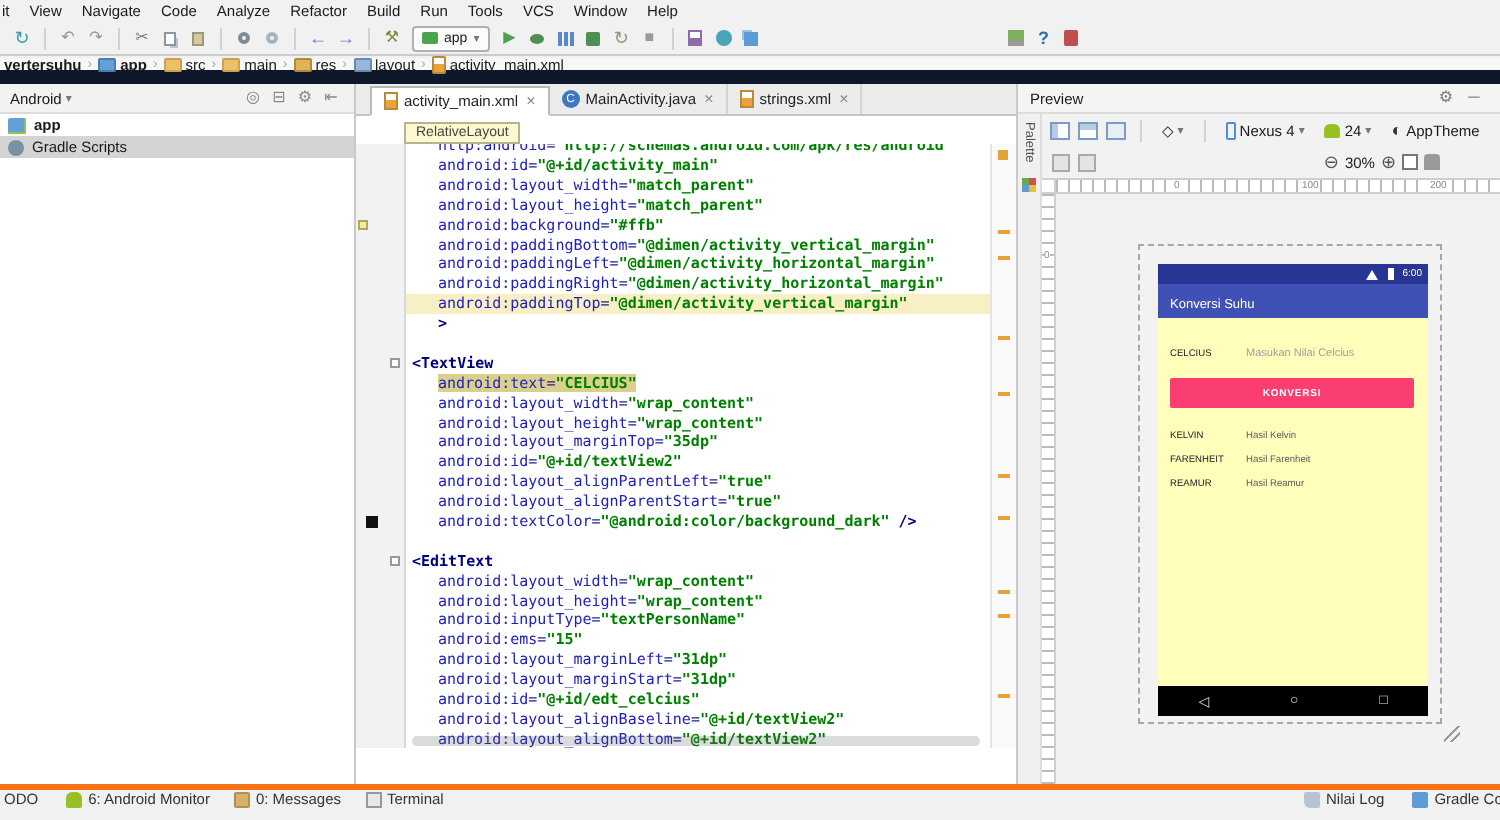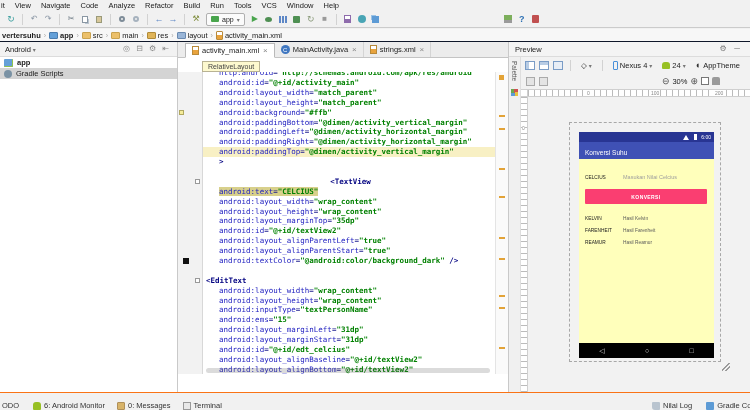--- a/index.html
+++ b/index.html
@@ -36,21 +36,21 @@
 .ic-avd-manager i{width:8px;height:8px;border-radius:50%;background:#49a5b5}
 .ic-sdk-manager i{width:7px;height:7px;background:#5d9bd5;box-shadow:-2px -2px 0 -1px #9cc3e5}
 .ic-project-structure i{width:8px;height:8px;background:#7daf5c;box-shadow:inset 0 -3px 0 #9a9a9a}
 .ic-help{color:#2b6fb3;font-weight:bold}
 .ic-record i{width:7px;height:8px;background:#c05050;border-radius:1px}
 .runconf{display:inline-flex;align-items:center;height:13px;border:1px solid #b0b0b0;background:#fbfbfb;border-radius:2px;padding:0 4px;font-size:7px;gap:3px;margin:0 3px;flex:none}
 .runconf .fap{width:8px;height:6px;background:#49a54d;border-radius:1px}
 .chev{font-size:6px;color:#777}
 
 
-#crumbbar{position:absolute;top:29px;left:0;width:100%;height:13px;background:#f7f7f7;border-bottom:1px solid #0f172a;display:flex;align-items:center}
+#crumbbar{position:absolute;top:29px;left:0;width:100%;height:13px;background:#f7f7f7;border-bottom:7px solid #0f172a;display:flex;align-items:center}
 .crumb{display:flex;align-items:center;gap:2px;padding:0 2px}
 .crumb.bold{font-weight:bold}
 .crumb-sep{color:#aaa;font-size:7px;padding:0 1px}
 .bi{width:9px;height:7px;border-radius:1px;background:#ecc06a;border:1px solid #c9a24e;flex:none}
 .bi-folder-app{background:#64a0d8;border-color:#4a7cae}
 .bi-folder-res{background:#e0b458;border-color:#b08a38}
 .bi-folder-layout{background:#9ab6d8;border-color:#6a8ab0}
 .bi-file-xml{width:7px;height:9px;background:#fff;border:1px solid #b98a3a;box-shadow:inset 0 -4px 0 #e8a33d}
 
 
@@ -140,21 +140,21 @@
 .dlabel{position:absolute;left:6px;top:16px;font-size:4.8px;color:#222}
 .dhint{position:absolute;left:44px;top:15px;font-size:5.5px;color:#9e9e9e}
 .dbtn{position:absolute;left:6px;right:7px;top:30px;height:15px;display:flex;align-items:center;justify-content:center;color:#fff;font-size:5px;font-weight:bold;letter-spacing:.4px;border-radius:1px}
 #drows{position:absolute;left:6px;right:4px;top:53px}
 .drow{display:flex;height:12px;align-items:center}
 .drow .rl{width:38px;font-size:4.8px;color:#222}
 .drow .rv{font-size:4.8px;color:#5a5a5a}
 .dnav{position:absolute;left:0;right:0;bottom:0;height:15px;background:#000;display:flex;align-items:center;justify-content:space-around;color:#ddd;font-size:7px}
 
 
-#statusbar{position:absolute;left:0;bottom:0;width:100%;height:18px;background:#f1f1f1;border-top:1px solid #f97316;display:flex;align-items:flex-end;color:#333;overflow:hidden}
+#statusbar{position:absolute;left:0;bottom:0;width:100%;height:18px;background:#f1f1f1;border-top:3px solid #f97316;display:flex;align-items:flex-start;color:#333;overflow:hidden}
 .sbitem{display:flex;align-items:center;gap:3px;flex:none}
 .sbi{width:8px;height:8px;flex:none}
 .sbi-android{background:#97c024;border-radius:3px 3px 1px 1px}
 .sbi-messages{background:#d8b46a;border:1px solid #b0905a;border-radius:1px}
 .sbi-terminal{background:#e8e8e8;border:1px solid #999}
 .sbi-event-log{background:#b9c4cf;border-radius:1px 1px 1px 3px}
 .sbi-gradle-console{background:#5d9bd5;border-radius:1px}
 #sbright{position:absolute;left:652px;display:flex;gap:14px;align-items:center}
 </style>
 </head>
@@ -361,21 +361,21 @@
           <div class="ct" style="padding-left: 16px;"><span class="tk-tag">&gt;</span></div>
         </div>
         <div class="cl">
           <div class="gut"></div>
           <div class="ct" style="padding-left: 3px;"></div>
         </div>
         <div class="cl">
           <div class="gut">
             <span class="foldmark"></span>
           </div>
-          <div class="ct" style="padding-left: 3px; text-align: center;"><span class="tk-tag">&lt;TextView</span></div>
+          <div class="ct" style="padding-left: 3px;"><span class="tk-tag">&lt;TextView</span></div>
         </div>
         <div class="cl">
           <div class="gut"></div>
           <div class="ct" style="padding-left: 16px;"><span class="hl-search"><span class="tk-attr">android:text</span><span class="tk-eq">=</span><span class="tk-val">"CELCIUS"</span><span class="tk-tag"></span></span></div>
         </div>
         <div class="cl">
           <div class="gut"></div>
           <div class="ct" style="padding-left: 16px;"><span class="tk-attr">android:layout_width</span><span class="tk-eq">=</span><span class="tk-val">"wrap_content"</span><span class="tk-tag"></span></div>
         </div>
         <div class="cl">

